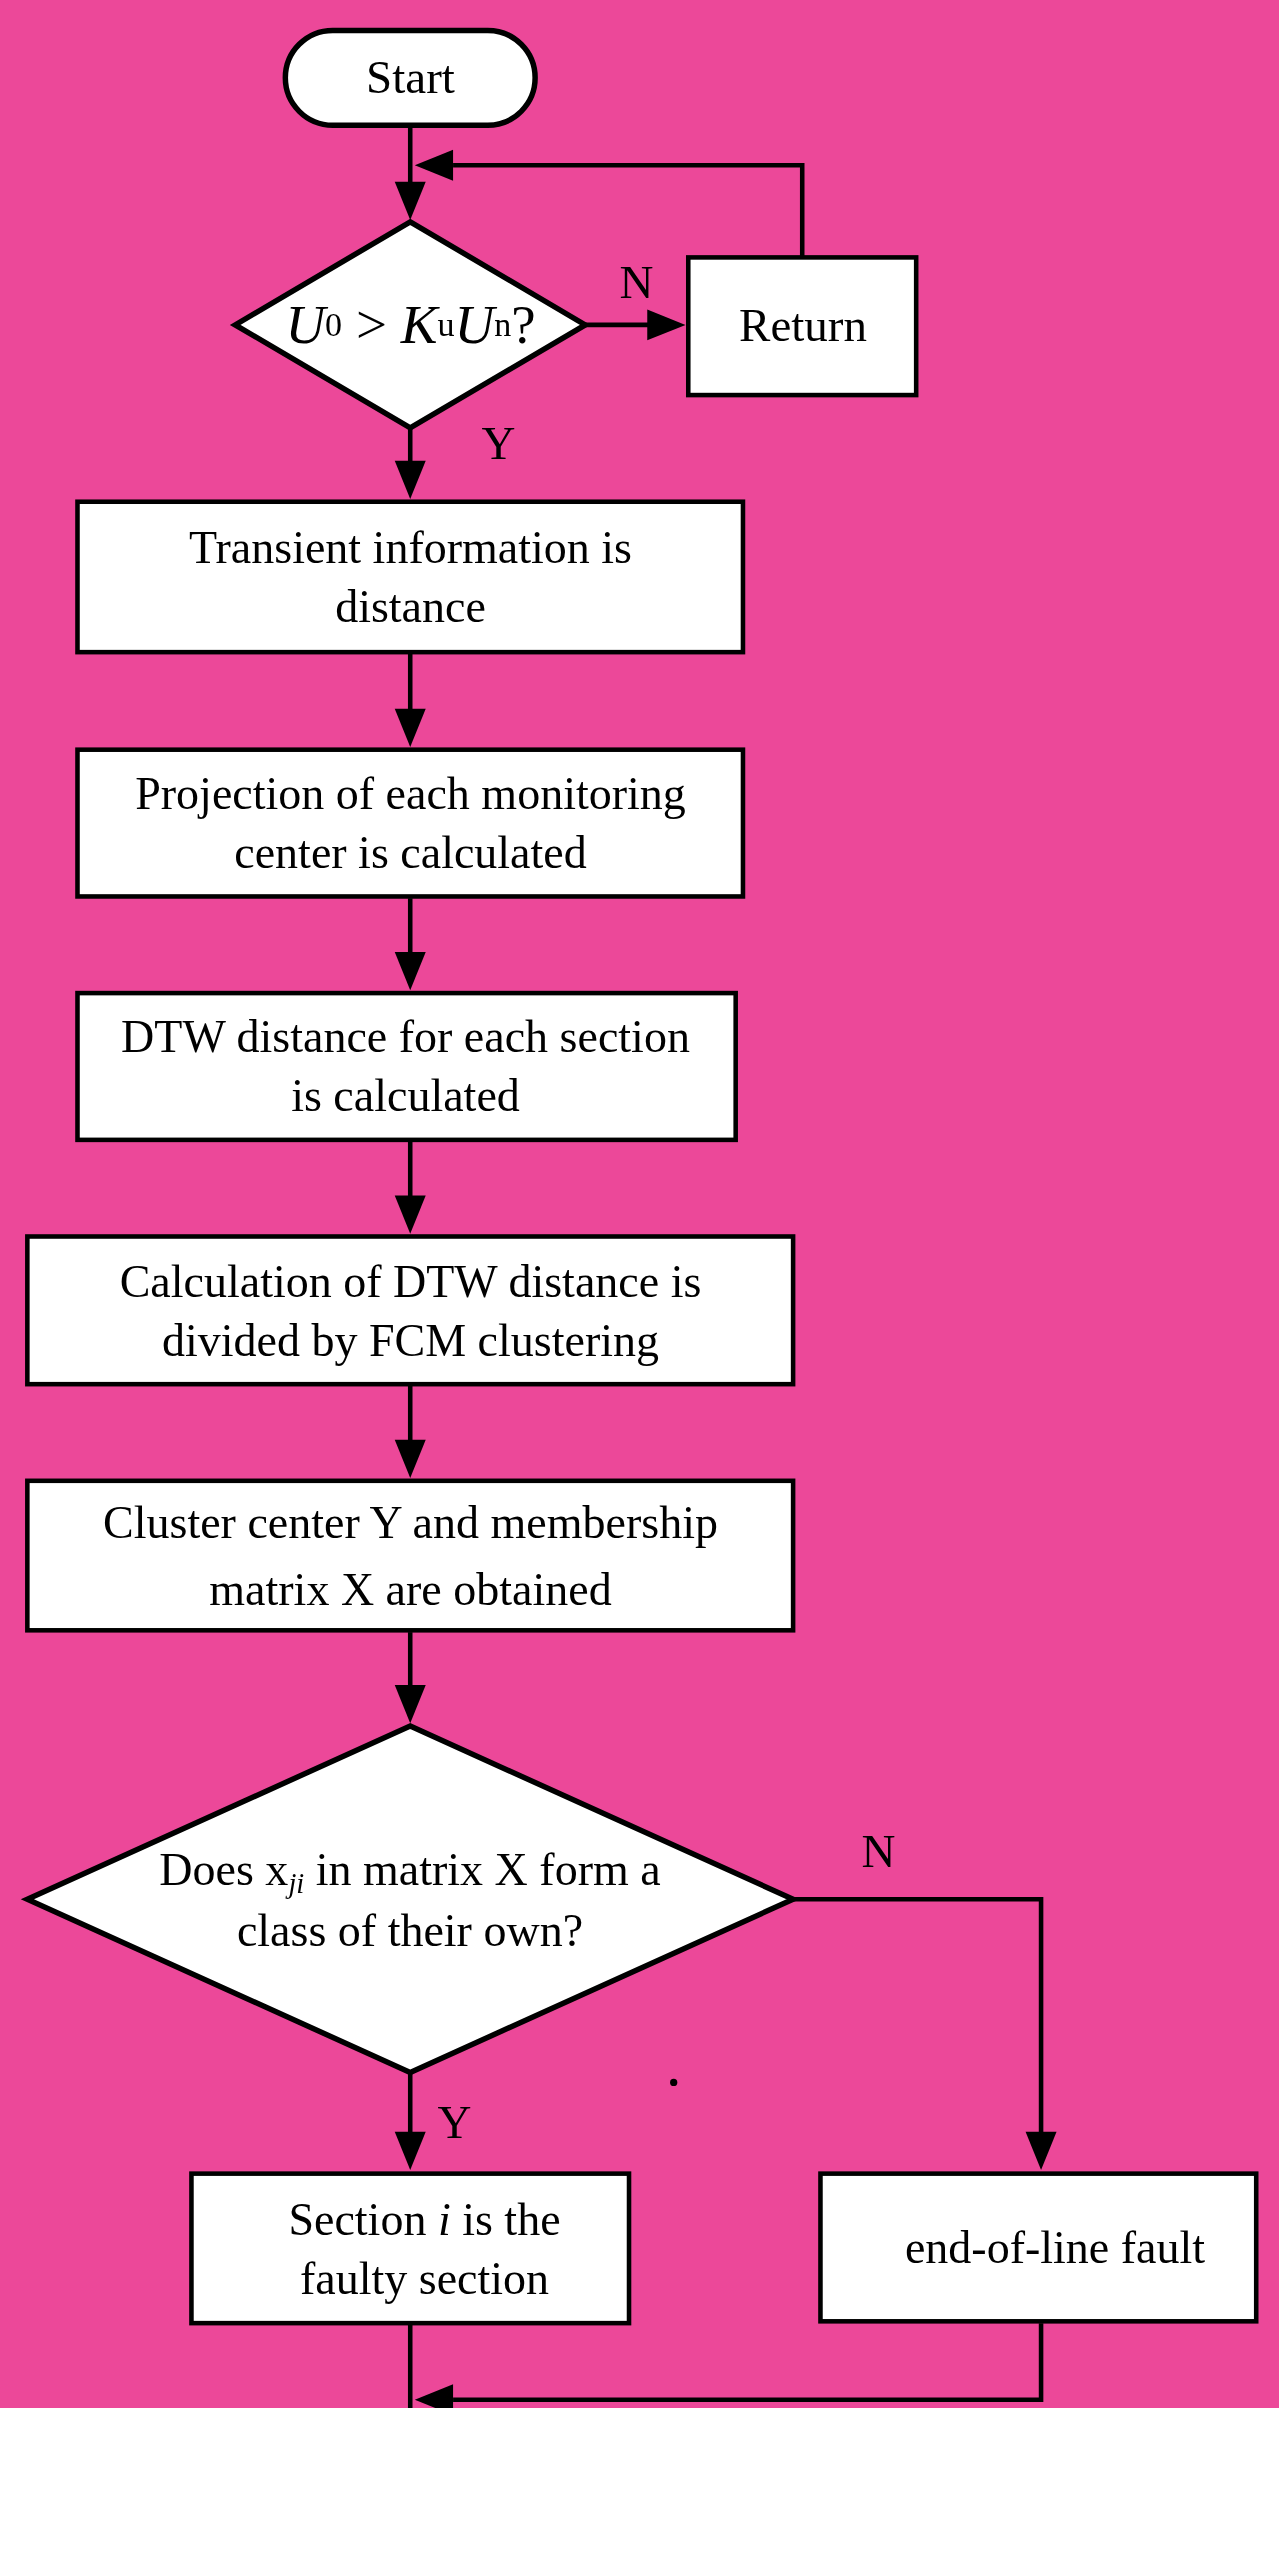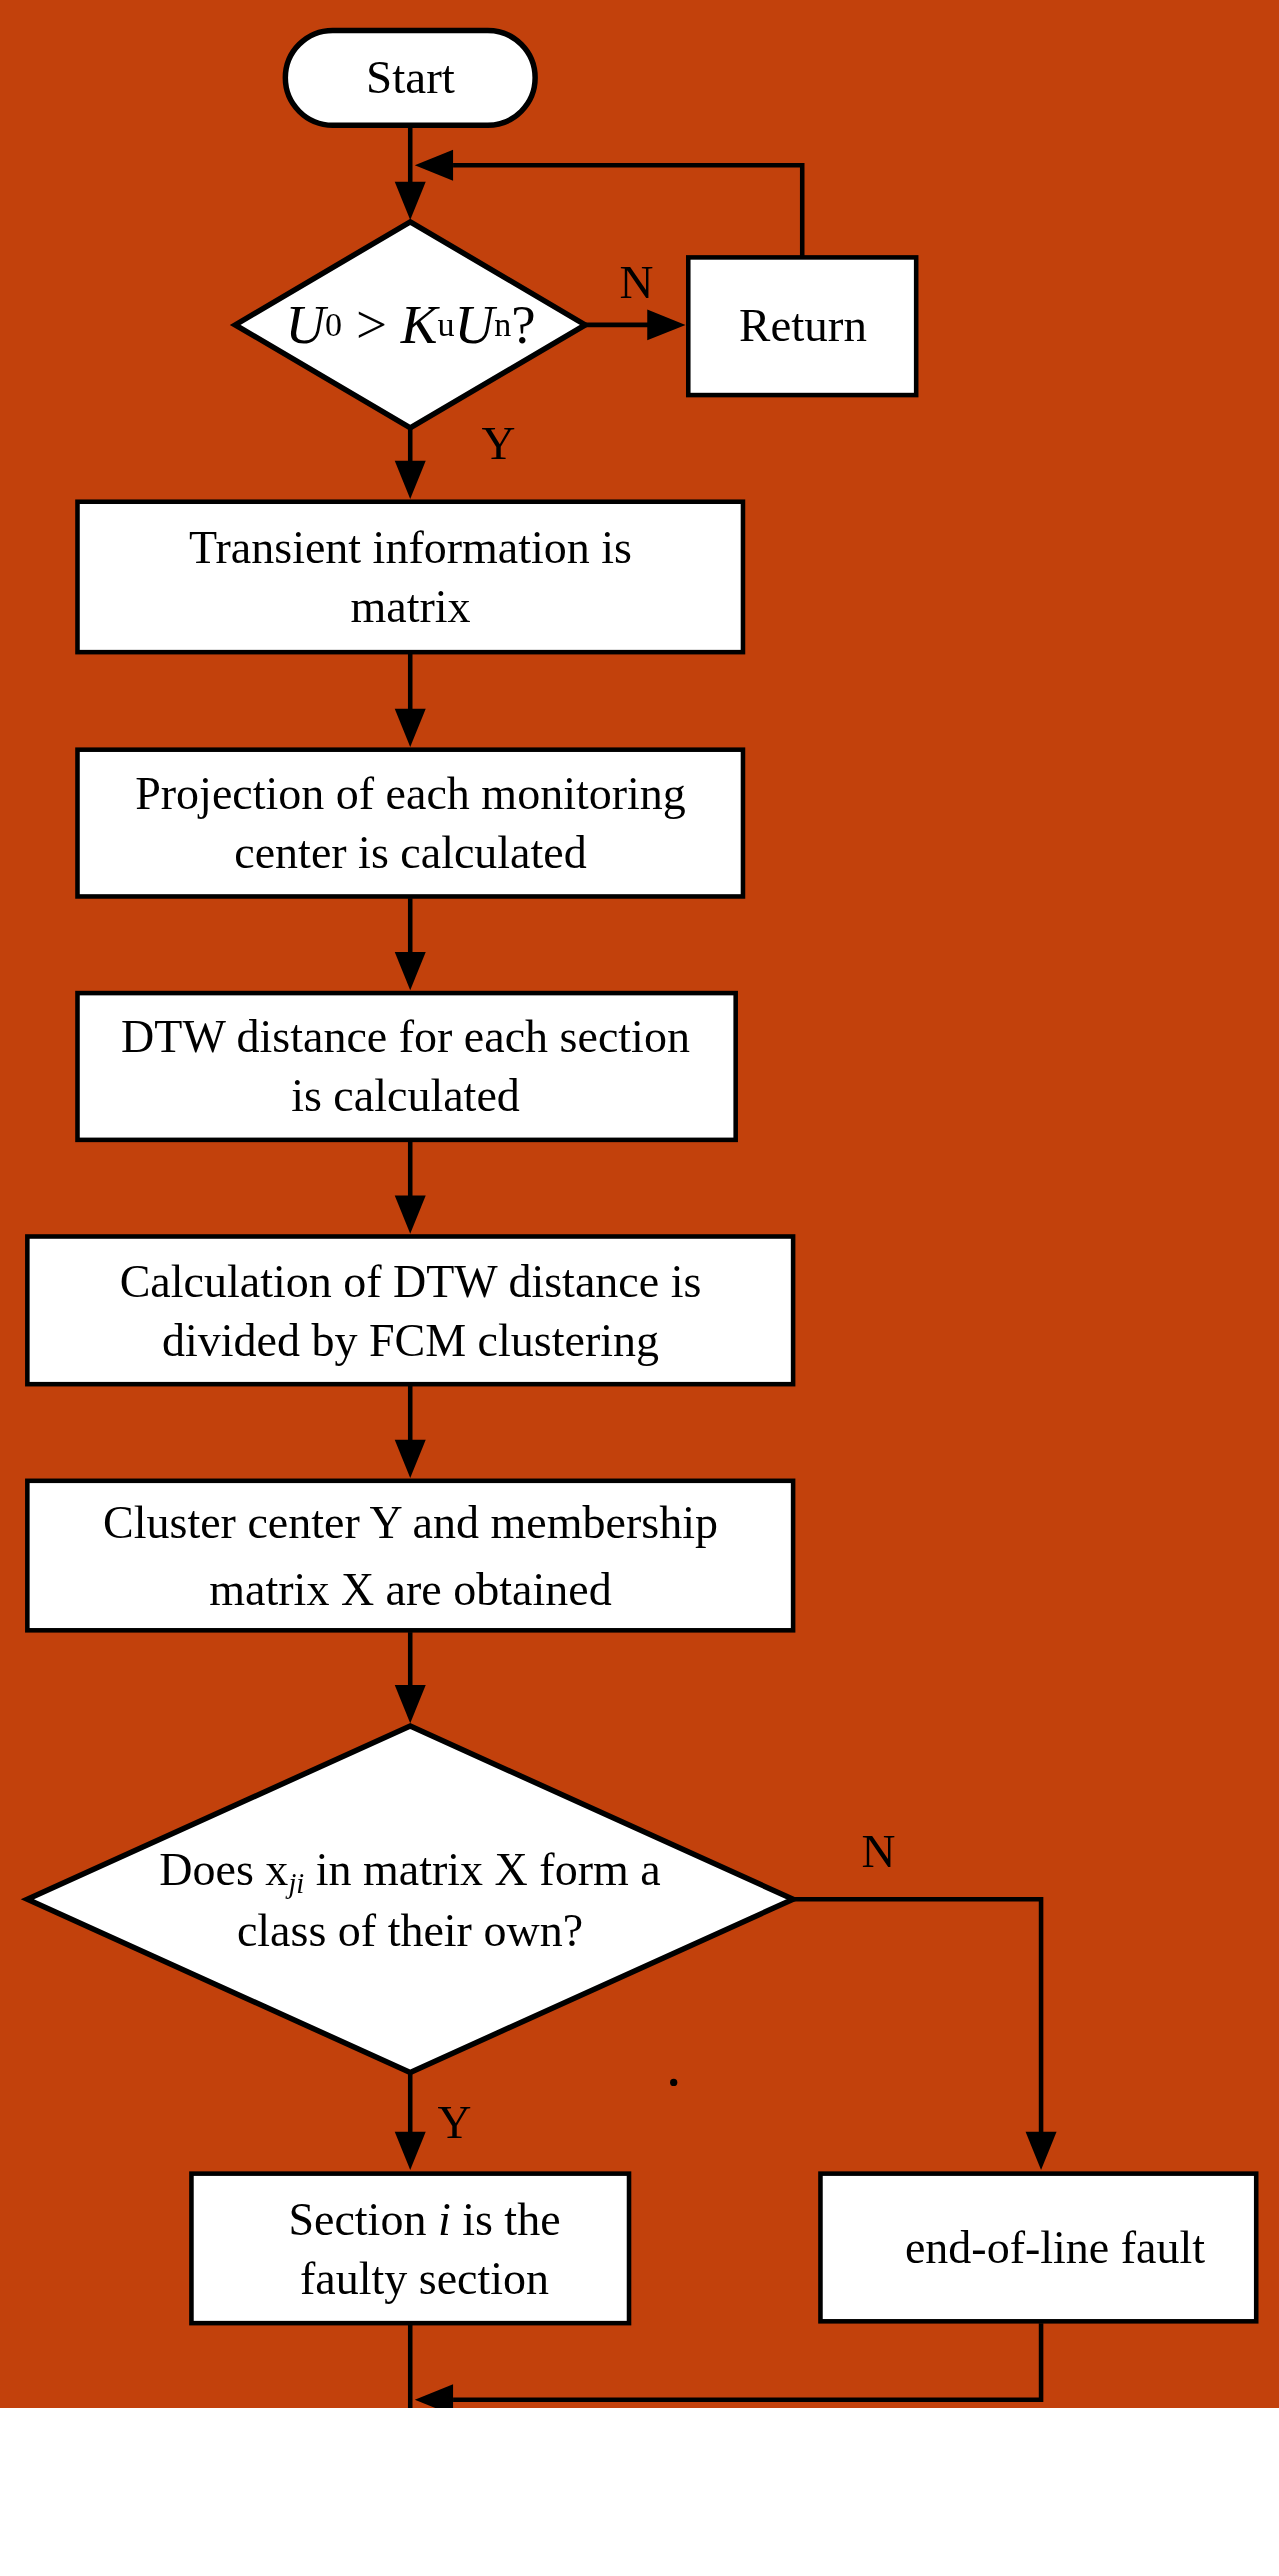--- a/index.html
+++ b/index.html
@@ -1,16 +1,16 @@
 <!DOCTYPE html>
 <html style="font-size:14.6px"><head>
 <meta charset="utf-8">
 <style>
   html,body{margin:0;padding:0;background:#ffffff;}
-  #stage{position:relative;width:1279px;height:2408px;background:#c2410c;
+  #stage{position:relative;width:1279px;height:2408px;background:#ec4899;
          font-family:"Liberation Serif","DejaVu Serif",serif;color:#000;}
   #wires{position:absolute;left:0;top:0;width:1279px;height:2576px;}
   .lbl{position:absolute;display:flex;align-items:center;justify-content:center;
        text-align:center;font-size:46px;line-height:59px;white-space:nowrap;}
   .lbl .ln{display:block;}
   .stack{flex-direction:column;}
   .free{position:absolute;font-size:47px;line-height:1;text-align:center;width:55px;}
   .formula{font-size:55px;font-style:italic;}
   .formula .rm{font-style:normal;white-space:pre;}
   .sub{font-size:0.62em;font-style:normal;vertical-align:-0.28em;line-height:0;}
@@ -83,21 +83,21 @@
       <span class="rm">?</span>
   </div>
 
   <div class="free" style="left:609px;top:259px;">N</div>
   <div class="free" style="left:471px;top:420px;">Y</div>
 
   <div class="lbl big" style="left:687px;top:255px;width:232px;height:141px;">Return</div>
 
   <div class="lbl stack" style="left:76px;top:500px;width:669px;height:154px;">
     <span class="ln">Transient information is</span>
-    <span class="ln">matrix</span>
+    <span class="ln">distance</span>
   </div>
 
   <div class="lbl stack" style="left:76px;top:748px;width:669px;height:150px;">
     <span class="ln">Projection of each monitoring</span>
     <span class="ln">center is calculated</span>
   </div>
 
   <div class="lbl stack" style="left:76px;top:991px;width:659px;height:150px;">
     <span class="ln">DTW distance for each section</span>
     <span class="ln">is calculated</span>

